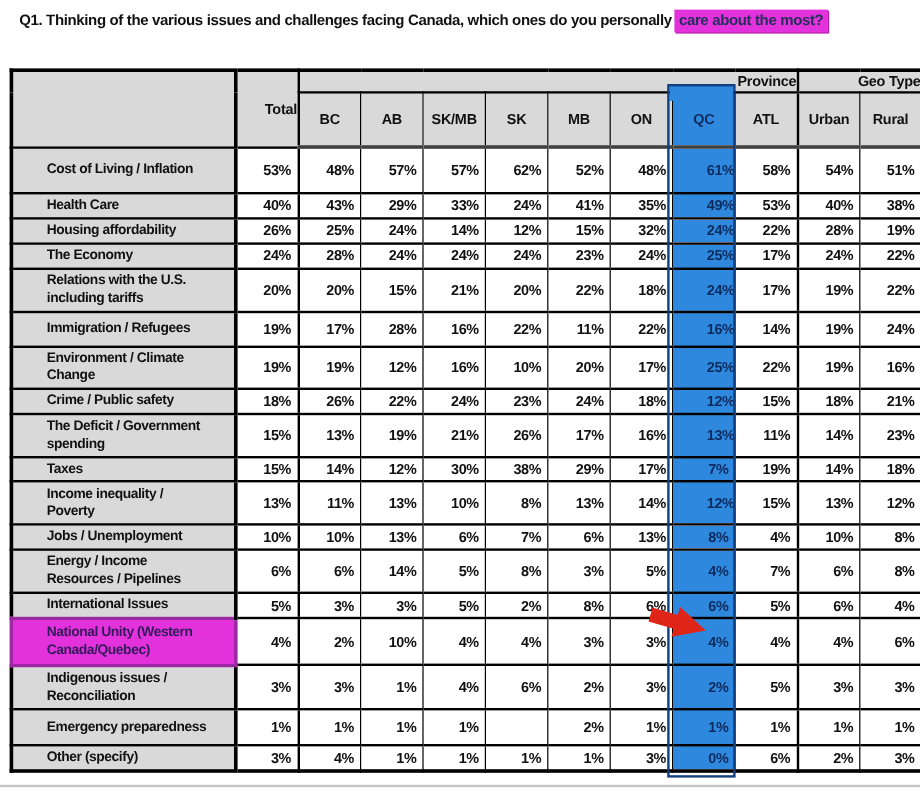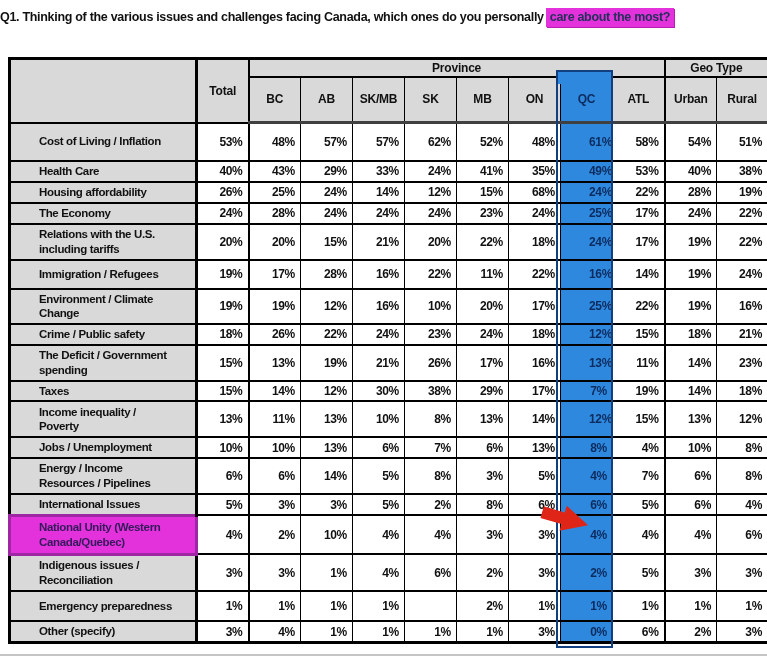--- a/index.html
+++ b/index.html
@@ -1,31 +1,31 @@
 <!DOCTYPE html>
 <html><head>
 <meta charset="utf-8">
 <style>
   html,body{margin:0;padding:0;background:#fff;}
   #stage{position:relative;width:767px;height:668px;background:#fff;overflow:hidden;
          font-family:"Liberation Sans",sans-serif;}
   
-  #title{position:absolute;top:7px;left:0;white-space:nowrap;
+  #title{position:absolute;top:7px;left:16px;white-space:nowrap;
          font-size:12.5px;font-weight:bold;color:#111;letter-spacing:-0.3px;line-height:21px;}
   #title .hl{background:#E332DC;color:#24305A;padding:2px 4px 3px 4px;margin-left:2px;
              box-shadow:1px 1px 0 #b81fb0;}
   
   table{border-collapse:collapse;table-layout:fixed;position:absolute;top:57px;left:8px;
         width:759px;border:3px solid #000;}
   col.lab{width:187px;} col.dat{width:52px;}
   th,td{border:2px solid #000;border-left-width:1px;border-right-width:1px;
         font-weight:bold;font-size:12px;color:#111;letter-spacing:-0.3px;
         overflow:hidden;padding:0;}
   thead th{background:#D9D9D9;text-align:center;letter-spacing:-0.2px;}
-  thead tr.grp th{border-bottom-width:2px;}
+  thead tr.grp th{border-bottom-width:2px;text-align:right;}
   thead th.corner,thead th.total{border-bottom:3px solid #000;}
   thead tr.cols th{border-bottom:3px solid #404040;}
   th.corner{border-right-width:3px;}
   td.rowlabel{background:#D9D9D9;text-align:left;padding:2px 3px 2px 28px;
               white-space:pre-line;font-size:11.5px;letter-spacing:-0.35px;line-height:1.28;
               border-right-width:3px;}
   td.val{text-align:right;padding-right:5px;background:#fff;}
   .prov-first{border-left-width:2px !important;}
   .geo-first{border-left-width:2px !important;}
   
@@ -115,21 +115,21 @@
           <td class="val">38%</td>
         </tr>
         <tr style="height: 21px;">
           <td class="rowlabel">Housing affordability</td>
           <td class="val">26%</td>
           <td class="val prov-first">25%</td>
           <td class="val">24%</td>
           <td class="val">14%</td>
           <td class="val">12%</td>
           <td class="val">15%</td>
-          <td class="val">68%</td>
+          <td class="val">32%</td>
           <td class="val qc">24%</td>
           <td class="val">22%</td>
           <td class="val geo-first">28%</td>
           <td class="val">19%</td>
         </tr>
         <tr style="height: 21px;">
           <td class="rowlabel">The Economy</td>
           <td class="val">24%</td>
           <td class="val prov-first">28%</td>
           <td class="val">24%</td>

